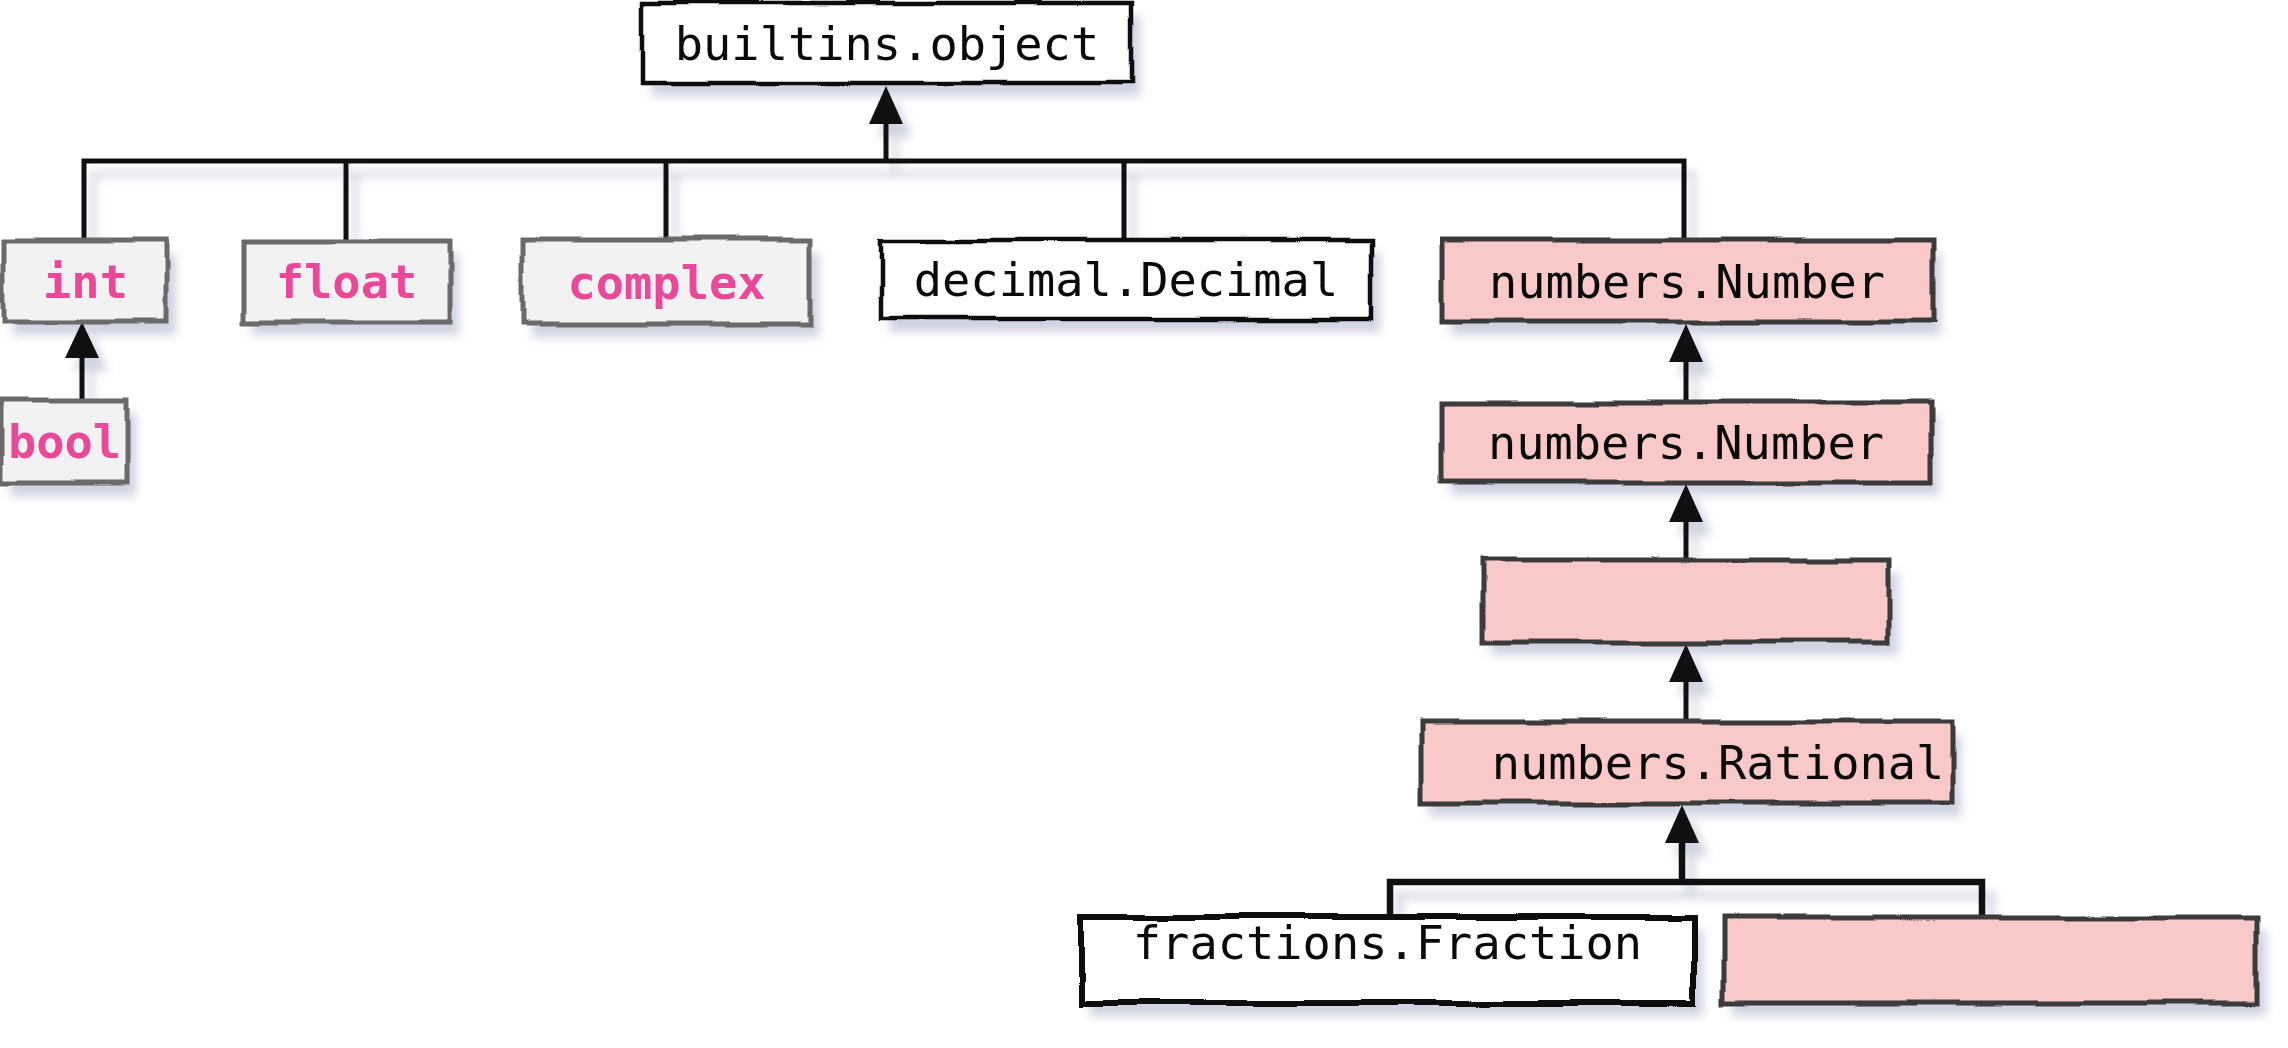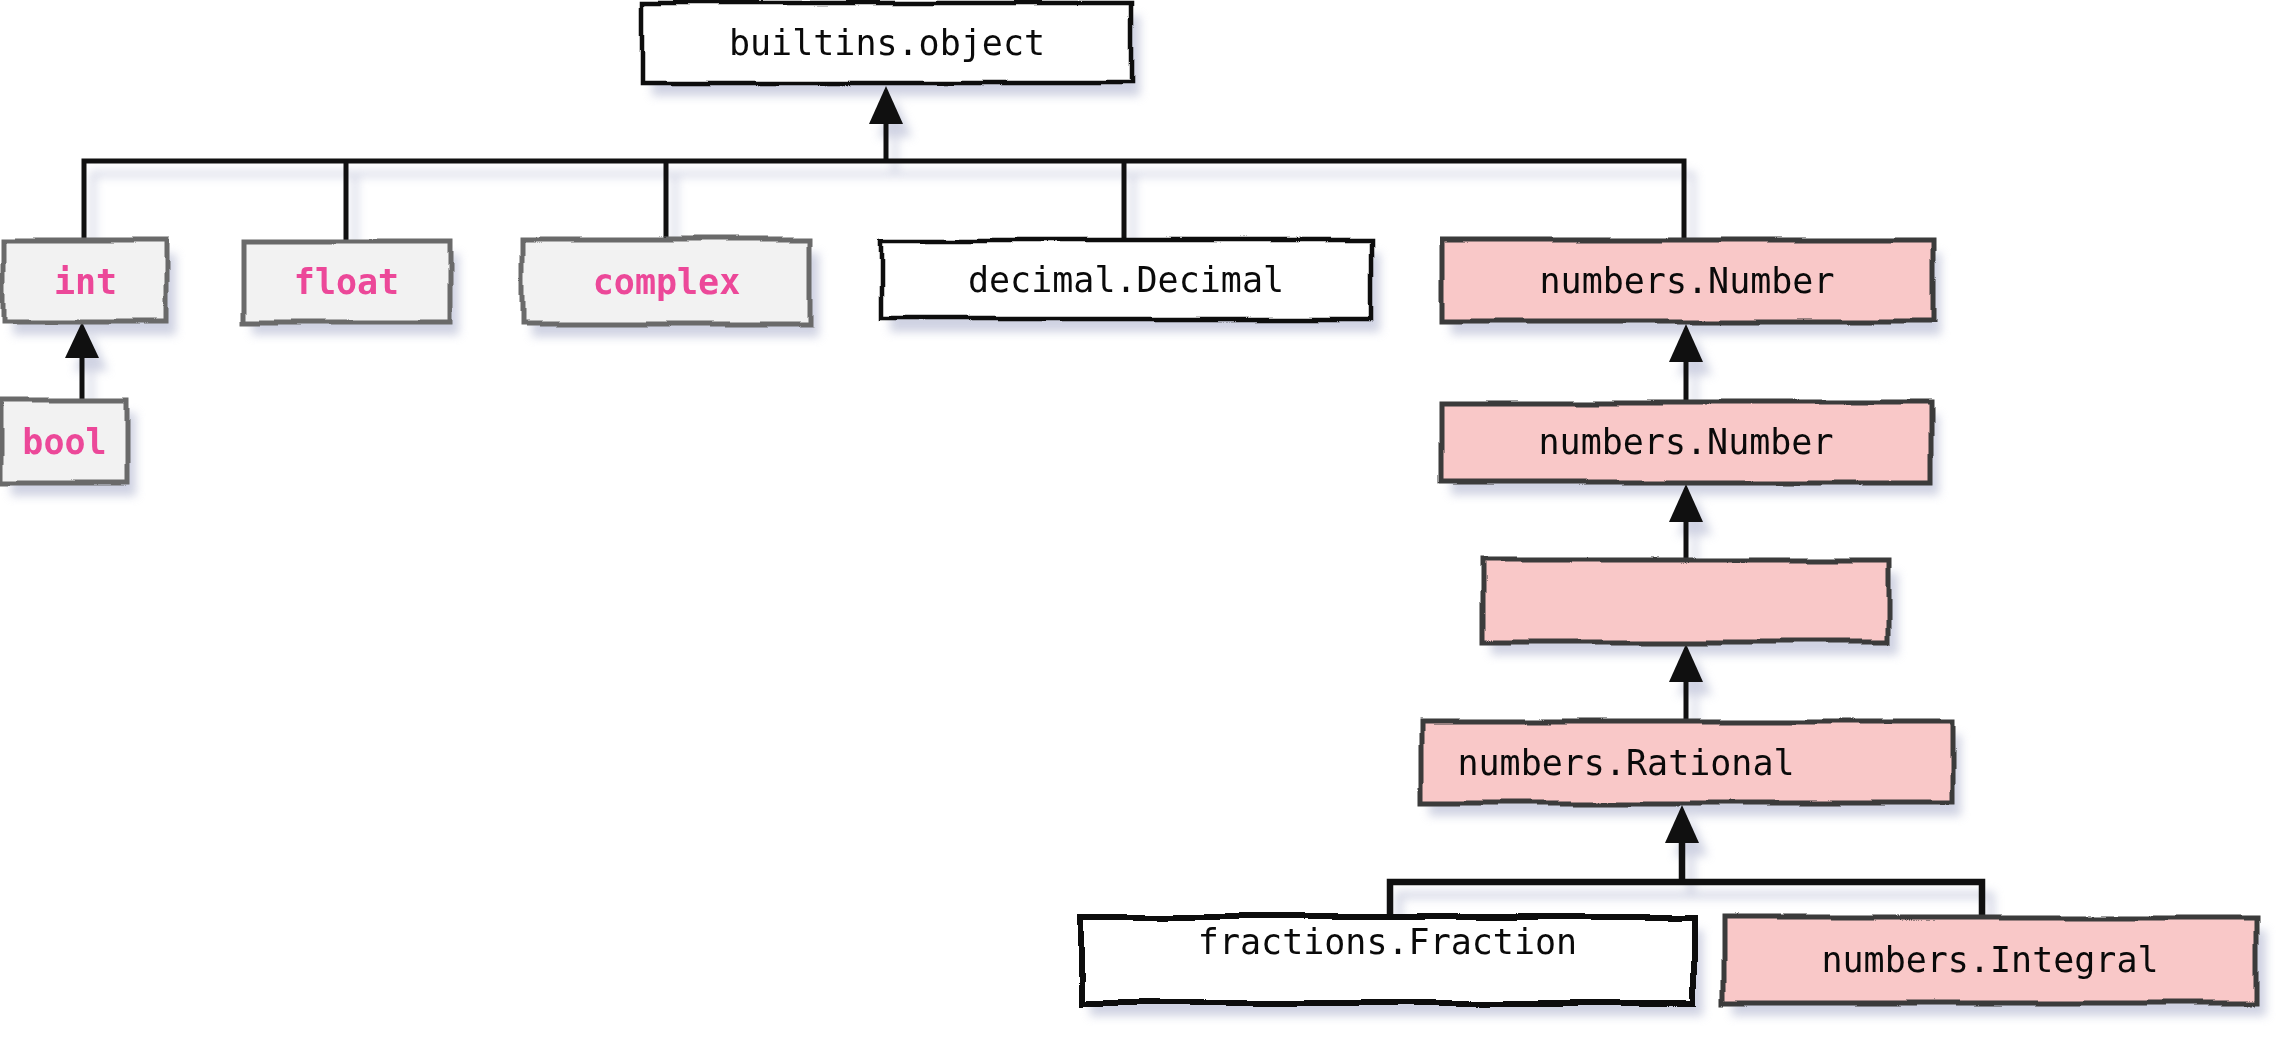--- a/index.html
+++ b/index.html
@@ -1,20 +1,20 @@
 <!DOCTYPE html>
 <html><head>
 <meta charset="utf-8">
 <style>
   html,body{margin:0;padding:0;background:#ffffff;}
   #stage{position:relative;width:2288px;height:1048px;background:#ffffff;overflow:hidden;
          font-family:"DejaVu Sans Mono","Liberation Mono",monospace;}
   #stage svg{position:absolute;left:0;top:0;}
   .lbl{position:absolute;display:flex;align-items:center;justify-content:center;
-       font-size:35px;color:#0a0a0a;white-space:nowrap;letter-spacing:0;text-align:center;}
+       font-size:47px;color:#0a0a0a;white-space:nowrap;letter-spacing:0;text-align:center;}
   .lbl.gray{font-weight:bold;color:#ec4899;}
   .box-white{stroke:#0f0f0f;stroke-width:4.5;}
   .box-gray{stroke:#6b6b6b;stroke-width:5;}
   .box-pink{stroke:#3b3b3b;stroke-width:5;}
   .bw-thick{stroke-width:6;}
   .shadow-shape{opacity:0.65;}
 </style>
 </head>
 <body>
 
@@ -93,17 +93,16 @@
 </svg>
 
 <div class="lbl" style="left:643px;top:3px;width:488px;height:80px;">builtins.object</div>
 <div class="lbl gray" style="left:4px;top:241px;width:163px;height:81px;">int</div>
 <div class="lbl gray" style="left:243px;top:241px;width:207px;height:81px;">float</div>
 <div class="lbl gray" style="left:523px;top:240px;width:287px;height:84px;">complex</div>
 <div class="lbl" style="left:881px;top:240px;width:490px;height:79px;">decimal.Decimal</div>
 <div class="lbl" style="left:1442px;top:240px;width:490px;height:82px;">numbers.Number</div>
 <div class="lbl gray" style="left:2px;top:400px;width:125px;height:83px;">bool</div>
 <div class="lbl" style="left:1442px;top:402px;width:488px;height:80px;">numbers.Number</div>
-<div class="lbl" style="left:1360px;top:722px;width:532px;height:81px;">numbers.Rational</div>
+<div class="lbl" style="left:1452px;top:722px;width:532px;height:81px;">numbers.Rational</div>
 <div class="lbl" style="left:1081px;top:899px;width:613px;height:86px;">fractions.Fraction</div>
-<div class="lbl" style="left:1723px;top:917px;width:534px;height:86px;">numbers.Integral</div>
 
 </div>
 
 </body></html>

